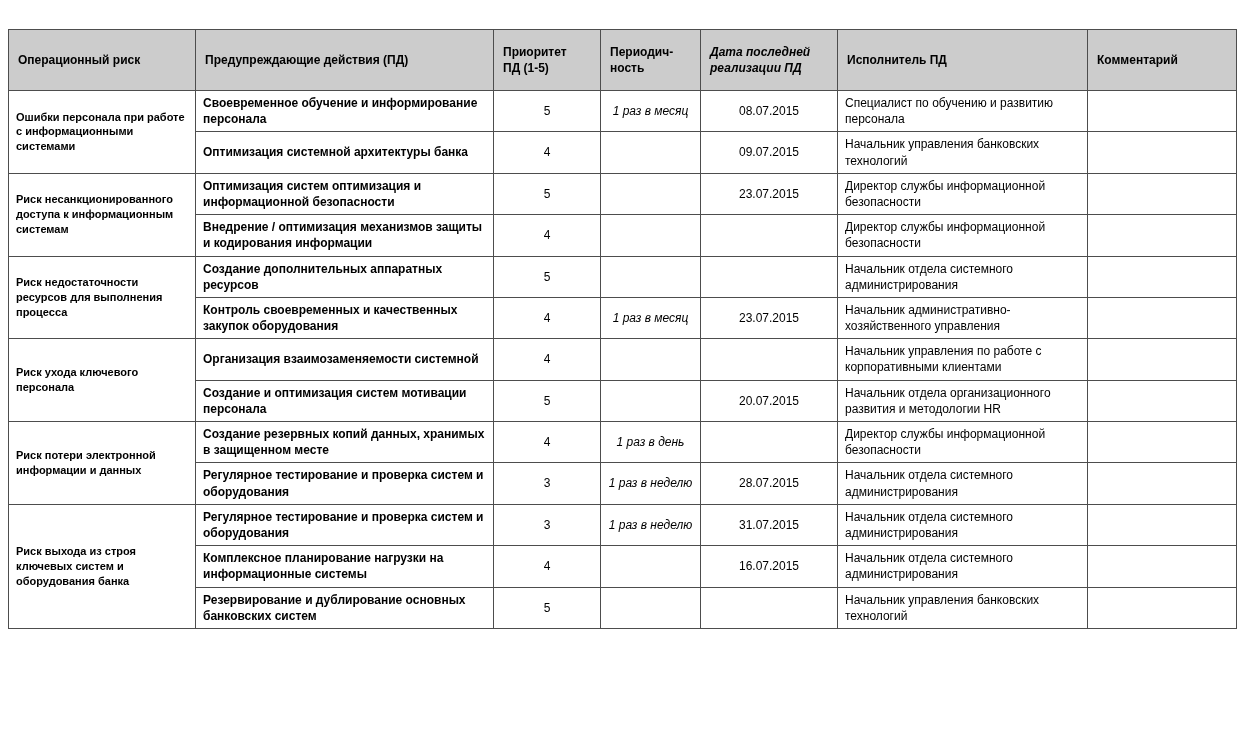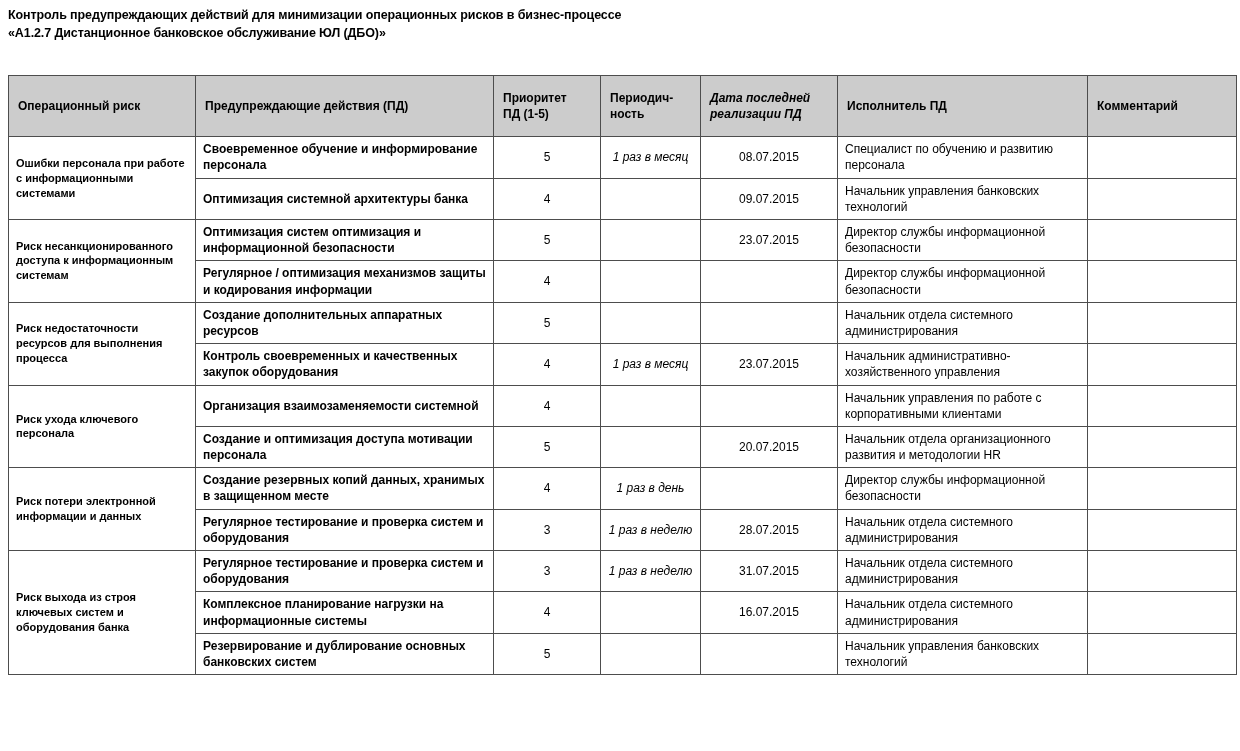--- a/index.html
+++ b/index.html
@@ -81,24 +81,20 @@
   col.w-freq    { width: 100px; }
   col.w-date    { width: 137px; }
   col.w-owner   { width: 250px; }
   col.w-comment { width: 149px; }
 </style>
 </head>
 <body>
 
 <div id="page">
 
-  <div class="doc-title">
-    <span class="line">Контроль предупреждающих действий для минимизации операционных рисков в бизнес-процессе</span>
-    <span class="line">«А1.2.7 Дистанционное банковское обслуживание ЮЛ (ДБО)»</span>
-  </div>
 
   <table class="risk-table">
     <colgroup>
       <col class="w-risk">
         <col class="w-action">
         <col class="w-prio">
         <col class="w-freq">
         <col class="w-date">
         <col class="w-owner">
         <col class="w-comment">
@@ -144,21 +140,21 @@
         <tr>
           <td class="c-risk" rowspan="2">Риск несанкционированного доступа к информационным системам</td>
           <td class="c-action">Оптимизация систем оптимизация и информационной безопасности</td>
           <td class="c-prio">5</td>
           <td class="c-freq"></td>
           <td class="c-date">23.07.2015</td>
           <td class="c-owner">Директор службы информационной безопасности</td>
           <td class="c-comment"></td>
         </tr>
         <tr>
-          <td class="c-action">Регулярное / оптимизация механизмов защиты и кодирования информации</td>
+          <td class="c-action">Внедрение / оптимизация механизмов защиты и кодирования информации</td>
           <td class="c-prio">4</td>
           <td class="c-freq"></td>
           <td class="c-date"></td>
           <td class="c-owner">Директор службы информационной безопасности</td>
           <td class="c-comment"></td>
         </tr>
         <tr>
           <td class="c-risk" rowspan="2">Риск недостаточности ресурсов для выполнения процесса</td>
           <td class="c-action">Создание дополнительных аппаратных ресурсов</td>
           <td class="c-prio">5</td>
@@ -178,21 +174,21 @@
         <tr>
           <td class="c-risk" rowspan="2">Риск ухода ключевого персонала</td>
           <td class="c-action">Организация взаимозаменяемости системной</td>
           <td class="c-prio">4</td>
           <td class="c-freq"></td>
           <td class="c-date"></td>
           <td class="c-owner">Начальник управления по работе с корпоративными клиентами</td>
           <td class="c-comment"></td>
         </tr>
         <tr>
-          <td class="c-action">Создание и оптимизация доступа мотивации персонала</td>
+          <td class="c-action">Создание и оптимизация систем мотивации персонала</td>
           <td class="c-prio">5</td>
           <td class="c-freq"></td>
           <td class="c-date">20.07.2015</td>
           <td class="c-owner">Начальник отдела организационного развития и методологии HR</td>
           <td class="c-comment"></td>
         </tr>
         <tr>
           <td class="c-risk" rowspan="2">Риск потери электронной информации и данных</td>
           <td class="c-action">Создание резервных копий данных, хранимых в защищенном месте</td>
           <td class="c-prio">4</td>

